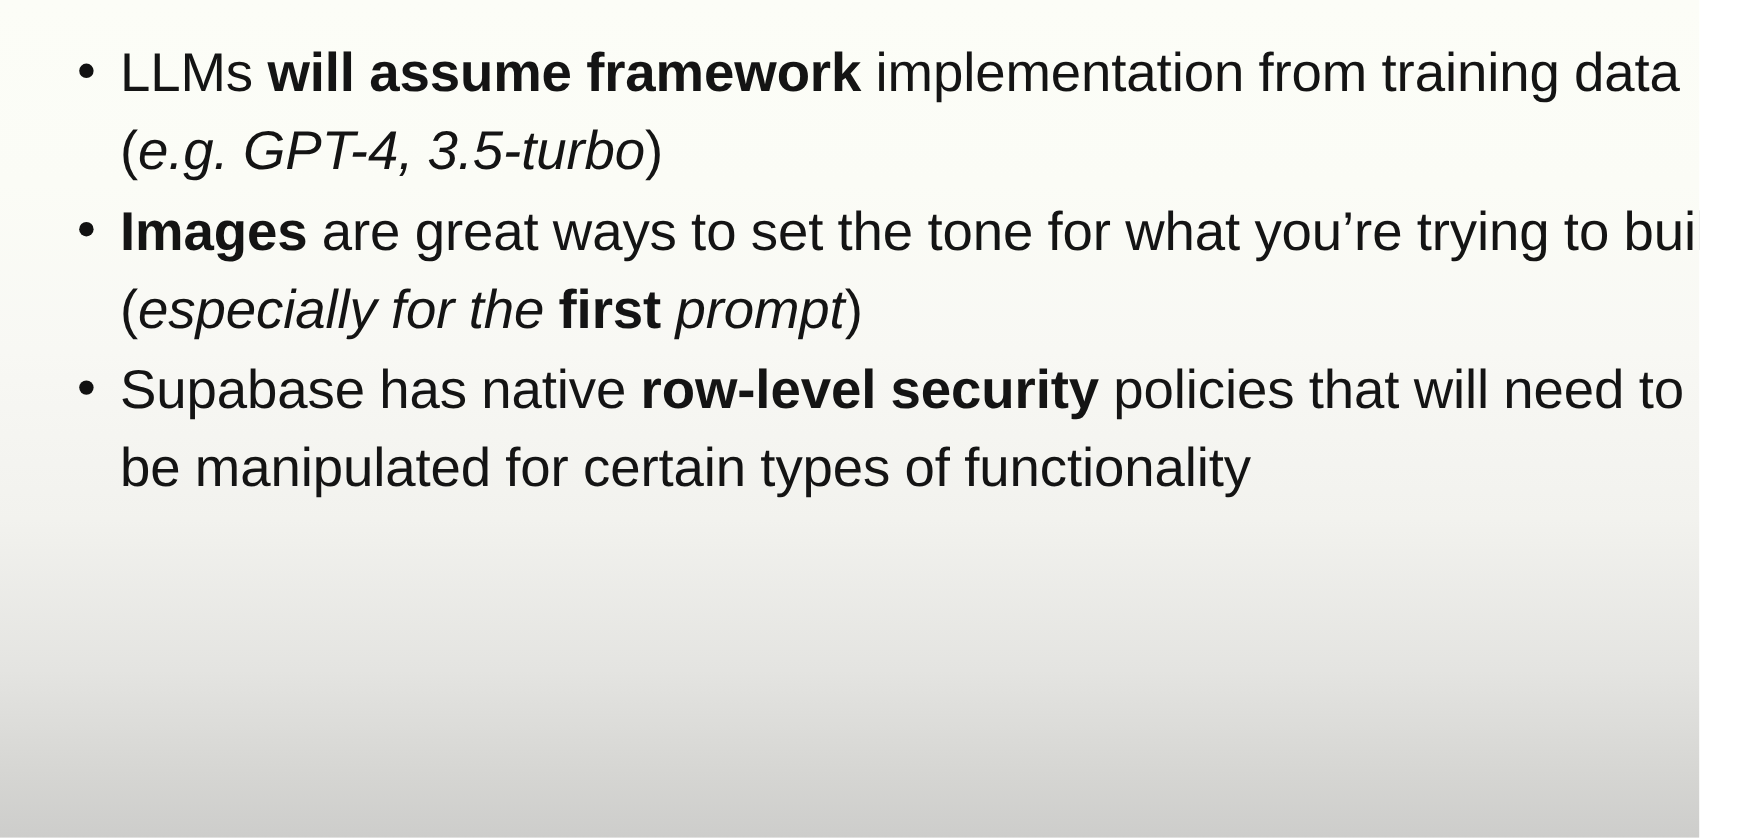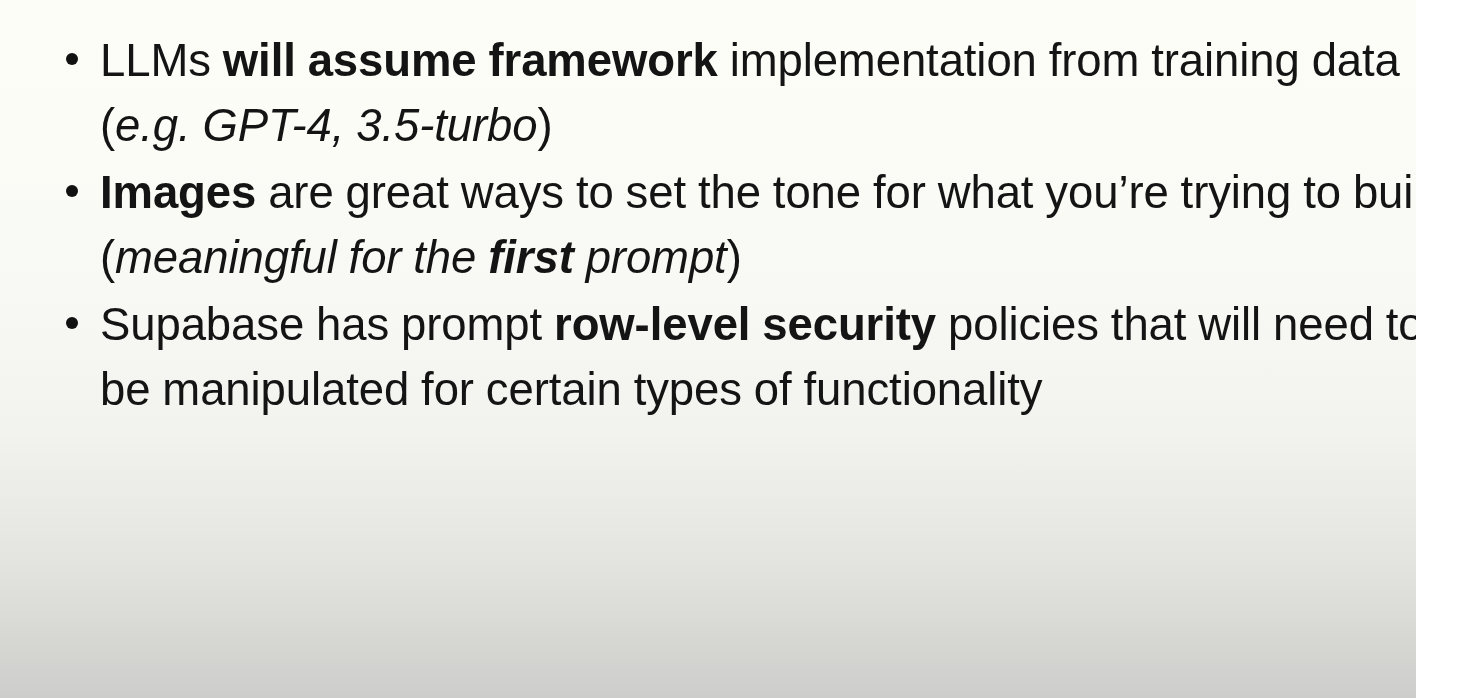--- a/index.html
+++ b/index.html
@@ -70,35 +70,34 @@
 
   .bullet-text b,
   .bullet-text strong {
     font-weight: 700;
   }
   .bullet-text i,
   .bullet-text em {
     font-style: italic;
   }
   .bullet-text .bi {
-    font-style: italic;
     font-weight: 700;
   }
 </style>
 </head>
 <body>
 
 <div id="slide">
   <ul id="bullet-list">
       <li class="bullet-item">
         <span class="bullet-marker"></span>
         <span class="bullet-text"><span>LLMs </span><b>will assume framework</b><span> implementation from training data (</span><i>e.g. GPT-4, 3.5-turbo</i><span>)</span></span>
       </li>
       <li class="bullet-item">
         <span class="bullet-marker"></span>
-        <span class="bullet-text"><b>Images</b><span> are great ways to set the tone for what you’re trying to build (</span><i>meaningful for the </i><span class="bi">first</span><i> prompt</i><span>)</span></span>
+        <span class="bullet-text"><b>Images</b><span> are great ways to set the tone for what you’re trying to build (</span><i>especially for the </i><span class="bi">first</span><i> prompt</i><span>)</span></span>
       </li>
       <li class="bullet-item">
         <span class="bullet-marker"></span>
-        <span class="bullet-text"><span>Supabase has prompt </span><b>row-level security</b><span> policies that will need to be manipulated for certain types of functionality</span></span>
+        <span class="bullet-text"><span>Supabase has native </span><b>row-level security</b><span> policies that will need to be manipulated for certain types of functionality</span></span>
       </li>
     </ul>
 </div>
 
 </body></html>

